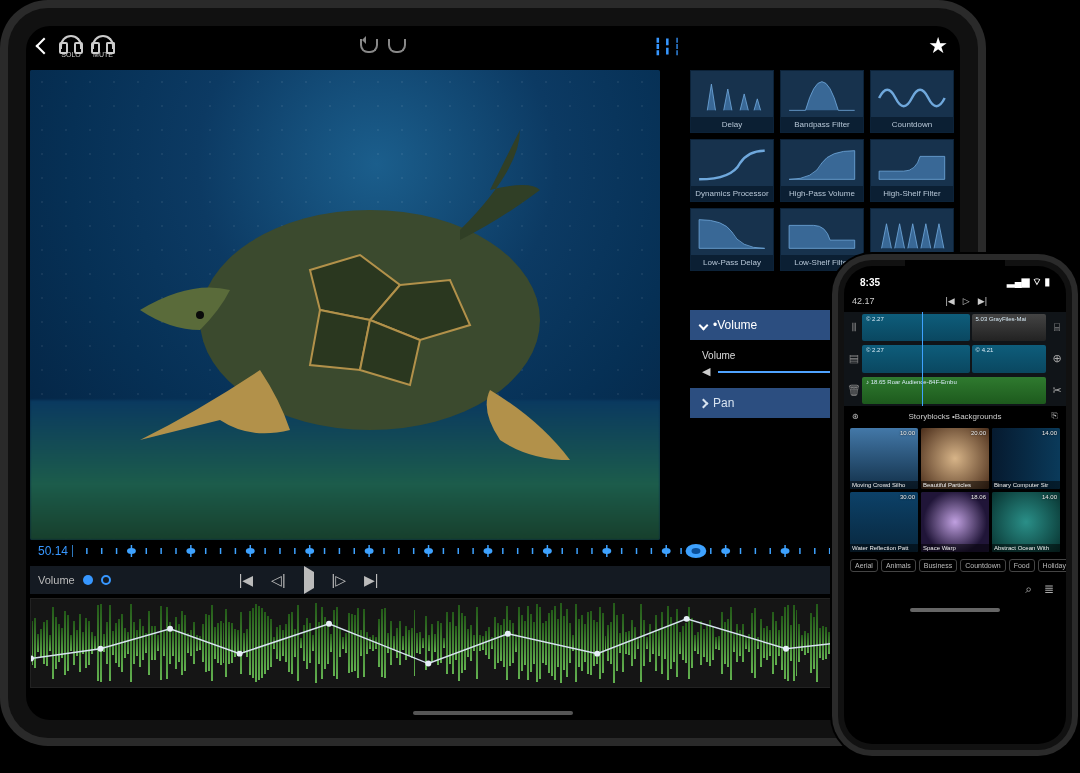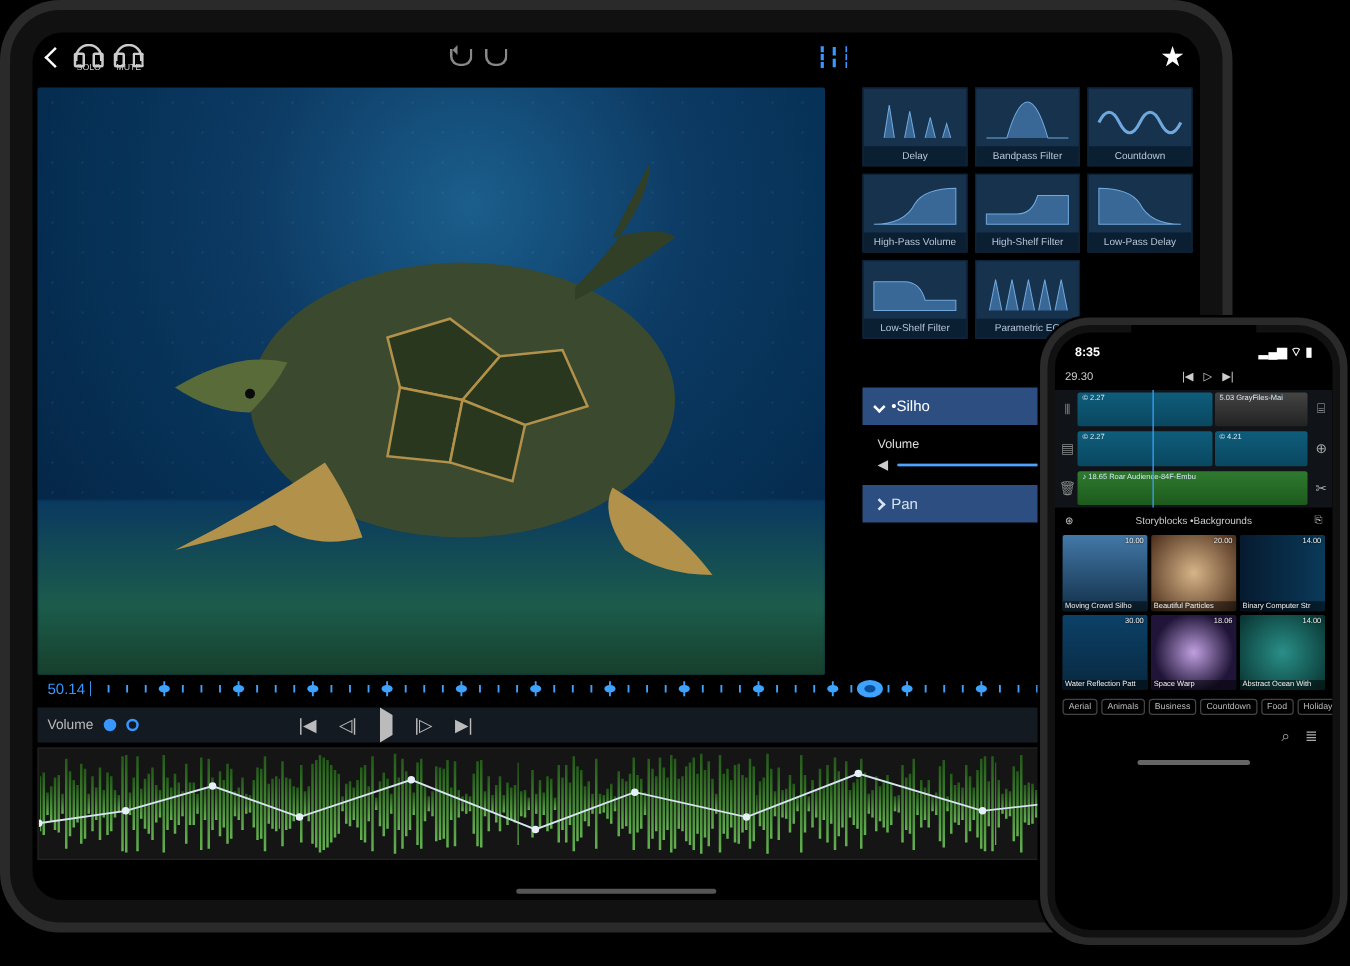--- a/index.html
+++ b/index.html
@@ -186,20 +186,28 @@
               <div class="glyph">
                 <svg viewBox="0 0 90 45">
                   <path d="M5 25 Q15 5 25 25 T45 25 T65 25 T85 25" stroke="#6fa8dc" fill="none" stroke-width="3"></path>
                 </svg>
               </div>
               <div class="lbl">Countdown</div>
             </div>
             <div class="fx">
               <div class="glyph">
                 <svg viewBox="0 0 90 45">
+                  <path d="M5 40 Q45 40 55 20 Q65 5 85 5" stroke="#6fa8dc" fill="none" stroke-width="3"></path>
+                </svg>
+              </div>
+              <div class="lbl">Dynamics Processor</div>
+            </div>
+            <div class="fx">
+              <div class="glyph">
+                <svg viewBox="0 0 90 45">
                   <path d="M5 40 Q35 40 45 20 Q55 5 85 5 L85 40 Z" fill="rgba(80,140,200,.6)" stroke="#6fa8dc"></path>
                 </svg>
               </div>
               <div class="lbl">High-Pass Volume</div>
             </div>
             <div class="fx">
               <div class="glyph">
                 <svg viewBox="0 0 90 45">
                   <path d="M5 30 L35 30 Q50 30 55 12 L85 12 L85 40 L5 40 Z" fill="rgba(80,140,200,.6)" stroke="#6fa8dc"></path>
                 </svg>
@@ -236,21 +244,21 @@
               </div>
               <div class="lbl">Parametric EQ</div>
             </div>
           </div>
       <div class="sect-bar">
         <div style="display:flex;justify-content:flex-end;padding:4px 8px;">
               <span style="color:#aaa">☆</span>
             </div>
         <div class="row-bar row-volume">
               <span class="chev down"></span>
-              <span>•Silho</span>
+              <span>•Volume</span>
             </div>
         <div class="vol-body">
           <span class="lbl">Volume</span>
           <div class="slider-row">
             <span class="arrow">◀</span>
             <div class="slider">
                   <div class="fill"></div>
                   <div class="knob"></div>
                 </div>
           </div>
@@ -707,21 +715,21 @@
 </div>
 
 <div class="iphone">
  <div class="notch"></div>
  <div class="iphone-inner">
   <div class="ph-status">
     <span>8:35</span>
     <span><span>▂▄▆</span> <span>⌔</span> <span>▮</span></span>
   </div>
   <div class="ph-transport">
-    <span class="time">29.30</span>
+    <span class="time">42.17</span>
     <span>|◀</span>
     <span>▷</span>
     <span>▶|</span>
     <span style="margin-left:auto"></span>
   </div>
   <div class="ph-timeline">
     <div class="ph-side">
       <span>⌸</span>
       <span>⊕</span>
       <span>✂</span>

